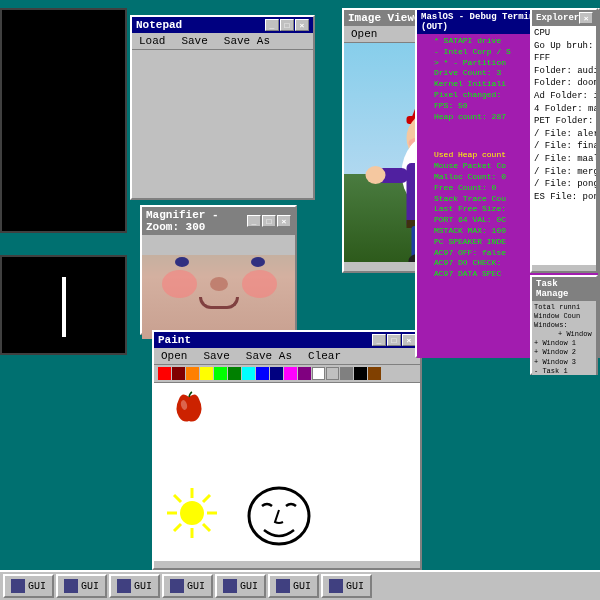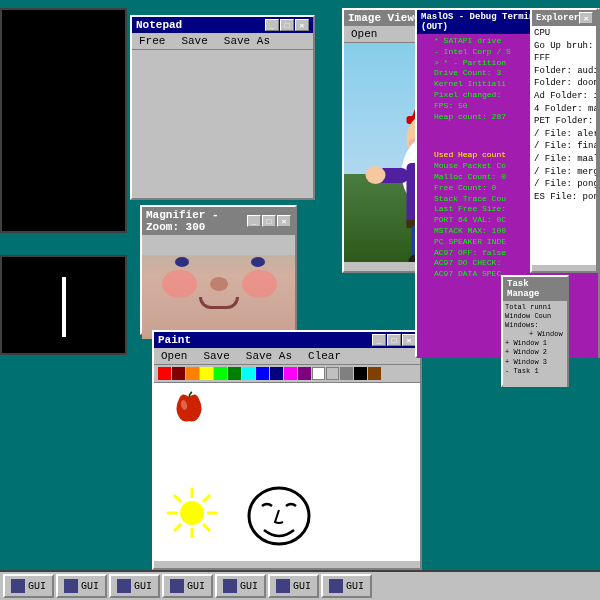--- a/index.html
+++ b/index.html
@@ -23,21 +23,21 @@
     }
 
     
     .taskbar {
       position: absolute;
       bottom: 0;
       left: 0;
       width: 600px;
       height: 30px;
       background: #c0c0c0;
-      border-top: 2px solid #404040;
+      border-top: 2px solid #ffffff;
       display: flex;
       align-items: center;
       gap: 2px;
       padding: 2px 3px;
     }
 
     .taskbar-btn {
       background: #c0c0c0;
       border: 2px solid;
       border-color: #ffffff #808080 #808080 #ffffff;
@@ -243,23 +243,23 @@
     }
 
     .explorer-line {
       line-height: 1.4;
       white-space: nowrap;
     }
 
     
     .taskman-window {
       top: 275px;
-      left: 501px;
+      left: 530px;
       width: 68px;
-      height: 112px;
+      height: 100px;
     }
 
     .taskman-content {
       background: #c0c0c0;
       width: 100%;
       height: calc(100% - 22px);
       font-size: 8px;
       padding: 2px;
       overflow: hidden;
     }
@@ -379,21 +379,21 @@
   <div class="window notepad-window">
     <div class="window-titlebar">
       <span>Notepad</span>
       <div class="title-buttons">
         <div class="title-btn">_</div>
         <div class="title-btn">□</div>
         <div class="title-btn">×</div>
       </div>
     </div>
     <div class="window-menubar">
-      <span class="menu-item">Free</span>
+      <span class="menu-item">Load</span>
       <span class="menu-item">Save</span>
       <span class="menu-item">Save As</span>
     </div>
   </div>
 
   <div class="window imageviewer-window">
     <div class="window-titlebar inactive">
       <span>Image Viewer</span>
       <div class="title-buttons">
         <div class="title-btn">_</div>

